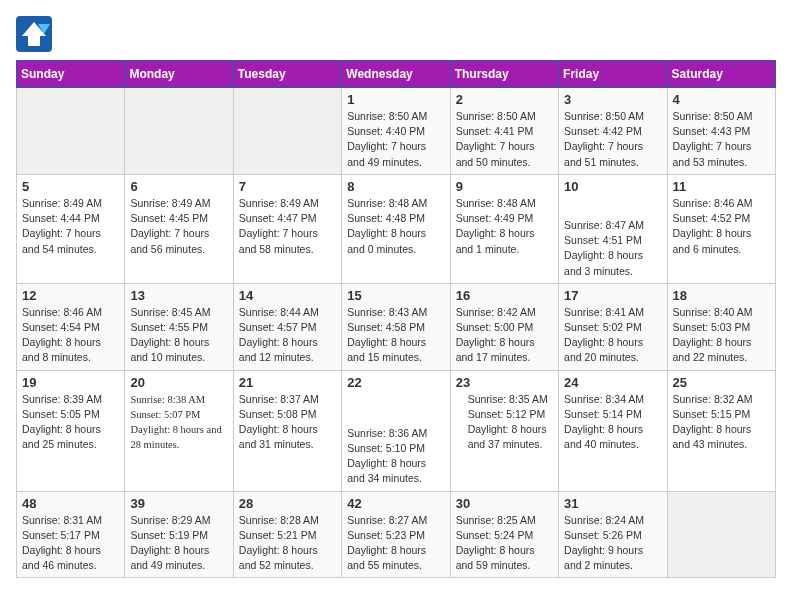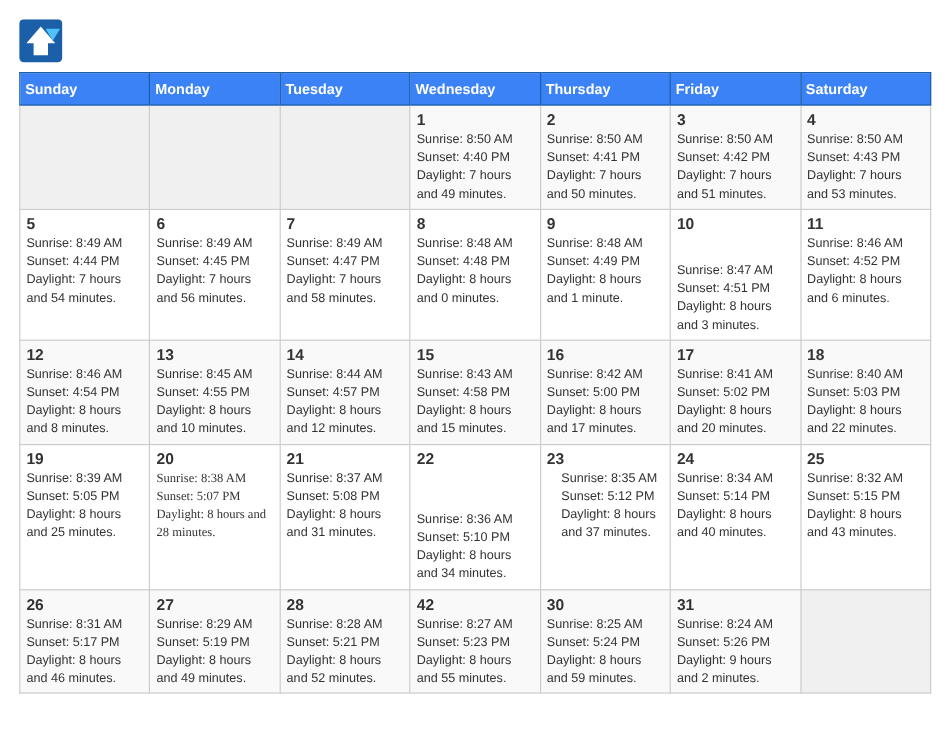--- a/index.html
+++ b/index.html
@@ -53,21 +53,21 @@
       color: #555;
       margin-top: 2px;
     }
     .calendar {
       width: 100%;
       border-collapse: collapse;
       margin-top: 8px;
       font-size: 11px;
     }
     .calendar thead tr {
-      background: #3b82f6;
+      background: #a21caf;
       color: #fff;
     }
     .calendar thead th {
       padding: 6px 4px;
       text-align: left;
       font-size: 12px;
       font-weight: bold;
       border: 1px solid #1a5fa8;
     }
     .calendar tbody td {
@@ -289,27 +289,27 @@
         </td>
         <td>
           <div class="day-number">25</div>
           <div class="day-info" style="white-space: pre-line;">Sunrise: 8:32 AM
 Sunset: 5:15 PM
 Daylight: 8 hours and 43 minutes.</div>
         </td>
       </tr>
       <tr>
         <td>
-          <div class="day-number">26</div>
+          <div class="day-number">48</div>
           <div class="day-info" style="white-space: pre-line;">Sunrise: 8:31 AM
 Sunset: 5:17 PM
 Daylight: 8 hours and 46 minutes.</div>
         </td>
         <td>
-          <div class="day-number">27</div>
+          <div class="day-number">39</div>
           <div class="day-info" style="white-space: pre-line;">Sunrise: 8:29 AM
 Sunset: 5:19 PM
 Daylight: 8 hours and 49 minutes.</div>
         </td>
         <td>
           <div class="day-number">28</div>
           <div class="day-info" style="white-space: pre-line;">Sunrise: 8:28 AM
 Sunset: 5:21 PM
 Daylight: 8 hours and 52 minutes.</div>
         </td>

